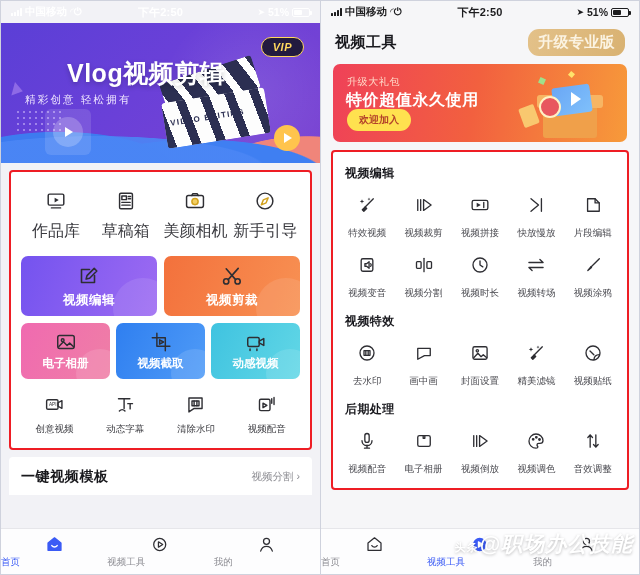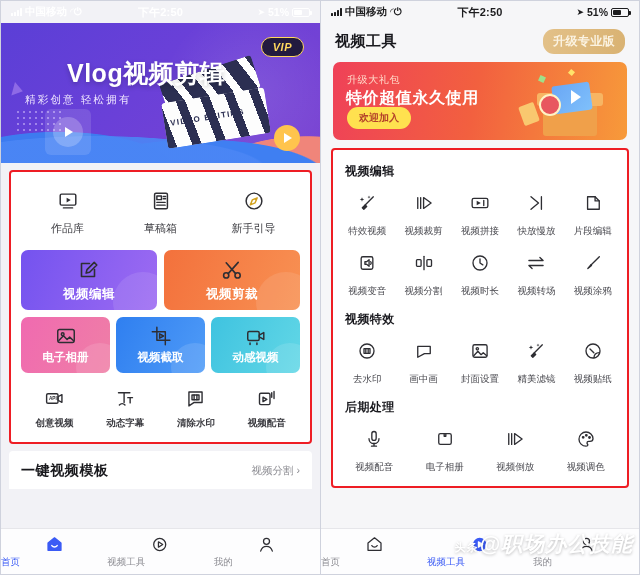--- a/index.html
+++ b/index.html
@@ -109,21 +109,21 @@
   .redbox { border: 2.5px solid #ee1d24; }
   .panel-left-box {
     margin: 7px 8px 0 8px;
     background: #fff;
     border-radius: 4px;
     padding: 6px 6px 8px 6px;
   }
   .quickrow{ display:flex; padding: 10px 4px 6px; }
   .quick{ flex:1; text-align:center; }
   .quick .ic{ height:26px; display:flex; align-items:center; justify-content:center; }
-  .quick .lb{ font-size:11px; color:#3b3b40; margin-top:7px; }
+  .quick .lb{ font-size:16px; color:#3b3b40; margin-top:7px; }
   svg.li { stroke:#2e2e33; stroke-width:1.6; fill:none; stroke-linecap:round; stroke-linejoin:round; }
 
   .bigcards{ display:flex; gap:7px; padding: 8px 4px 0; }
   .bigcard{
     flex:1;height:60px;border-radius:7px;position:relative;overflow:hidden;
     display:flex;flex-direction:column;align-items:center;justify-content:center;gap:4px;
     color:#fff;
   }
   .bigcard .cl{ font-size:12.5px; font-weight:bold; letter-spacing:.5px;}
   .bigcard::after{content:"";position:absolute;right:-16px;bottom:-22px;width:60px;height:60px;border-radius:50%;background:rgba(255,255,255,.10);}
@@ -134,21 +134,21 @@
   .midcard{
     flex:1;height:56px;border-radius:7px;position:relative;overflow:hidden;
     display:flex;flex-direction:column;align-items:center;justify-content:center;gap:3px;color:#fff;
   }
   .midcard .cl{ font-size:11.5px; font-weight:bold; }
   .midcard::after{content:"";position:absolute;right:-14px;bottom:-18px;width:48px;height:48px;border-radius:50%;background:rgba(255,255,255,.12);}
   .c-album{ background:linear-gradient(115deg,#f06ab0,#ef7fa6); }
   .c-cut{ background:linear-gradient(115deg,#2f7ff0,#4f9bf7); }
   .c-dyn{ background:linear-gradient(115deg,#3fc3e0,#62d7e6); }
 
-  .iconrow5{ display:flex; padding: 13px 2px 4px; font-weight: bold; }
+  .iconrow5{ display:flex; padding: 13px 2px 4px; }
   .ic5{ flex:1; text-align:center; }
   .ic5 .ic{ height:24px; display:flex; align-items:center; justify-content:center;}
   .ic5 .lb{ font-size:9.5px; color:#3b3b40; margin-top:7px; }
 
   .sectionbar{
     display:flex;align-items:center;justify-content:space-between;
     background:#fff;margin:7px 8px 0;padding:11px 12px 9px;border-radius:4px 4px 0 0;
   }
   .sectionbar .t{ font-size:14px;font-weight:bold;color:#18181c; letter-spacing:.6px;}
   .sectionbar .m{ font-size:10.5px;color:#8a8a90; }
@@ -167,21 +167,21 @@
 
   
   .phone.right{ background:#f6f6f8; }
   .r-header{
     display:flex;align-items:center;justify-content:space-between;
     padding:6px 14px 8px;
   }
   .r-title{ font-size:15px;font-weight:bold;color:#1a1a1f; letter-spacing:.5px;}
   .r-upgrade{
     background:linear-gradient(100deg,#e3c189,#d9b272);
-    color:#fbf3e2;font-size:12px;padding:4px 10px;border-radius:11px;font-weight:bold;
+    color:#fbf3e2;font-size:15px;padding:4px 10px;border-radius:11px;font-weight:bold;
     letter-spacing:.4px;
   }
   .promo{
     margin:0 12px;height:78px;border-radius:7px;position:relative;overflow:hidden;
     background:linear-gradient(100deg,#ef4158 0%,#f2603f 48%,#f79a3a 100%);
   }
   .promo .p1{ position:absolute;left:14px;top:11px;color:#ffd9c8;font-size:10px;letter-spacing:.6px;}
   .promo .p2{ position:absolute;left:13px;top:26px;color:#fff;font-size:16px;font-weight:bold;letter-spacing:.6px;}
   .promo .pbtn{
     position:absolute;left:14px;bottom:11px;background:#ffe14f;color:#b4422a;
@@ -277,20 +277,30 @@
                 <rect x="5" y="3.5" width="14" height="17" rx="1.5"></rect>
                 <rect x="7.5" y="6.5" width="5" height="4"></rect>
                 <path d="M14.5 7h2.5M14.5 9.5h2.5M7.5 13.5h9M7.5 16.5h9"></path>
               </svg>
           </div>
           <div class="lb">草稿箱</div>
         </div>
         <div class="quick">
           <div class="ic">
             <svg class="li" width="22" height="22" viewBox="0 0 24 24">
+                <rect x="2.8" y="6" width="18.4" height="13" rx="2"></rect>
+                <path d="M8.5 6l1.2-2h4.6l1.2 2"></path>
+                <circle cx="12" cy="12.6" r="3.4" stroke="#d2a21f" fill="#f3cf63"></circle>
+              </svg>
+          </div>
+          <div class="lb">美颜相机</div>
+        </div>
+        <div class="quick">
+          <div class="ic">
+            <svg class="li" width="22" height="22" viewBox="0 0 24 24">
                 <circle cx="12" cy="12" r="8.6"></circle>
                 <path d="M15.4 8.6l-2.2 5.4-5.2 2.2 2.2-5.4z" stroke="#d2a21f"></path>
               </svg>
           </div>
           <div class="lb">新手引导</div>
         </div>
       </div>
 
       <div class="bigcards">
         <div class="bigcard c-edit">
@@ -650,20 +660,29 @@
           <div class="ic">
             <svg class="li" width="20" height="20" viewBox="0 0 24 24">
                 <path d="M12 3.6c4.6 0 8.4 3.5 8.4 7.8 0 2.6-2 3.5-3.6 3.5h-1.6c-1.2 0-2 .8-2 1.8 0 .5.2.9.5 1.3.3.4.5.8.5 1.2 0 1-.8 1.4-2.2 1.4-4.6 0-8.4-3.7-8.4-8.4S7.4 3.6 12 3.6z"></path>
                 <circle cx="8.6" cy="10" r=".9" fill="#2e2e33"></circle>
                 <circle cx="12.4" cy="7.6" r=".9" fill="#2e2e33"></circle>
                 <circle cx="16.2" cy="10.2" r=".9" fill="#2e2e33"></circle>
               </svg>
           </div>
           <div class="lb">视频调色</div>
         </div>
+        <div class="g5">
+          <div class="ic">
+            <svg class="li" width="20" height="20" viewBox="0 0 24 24">
+                <path d="M8.6 19.4V4.6M8.6 4.6L5.8 7.8M8.6 4.6l2.8 3.2"></path>
+                <path d="M15.4 4.6v14.8M15.4 19.4l-2.8-3.2M15.4 19.4l2.8-3.2"></path>
+              </svg>
+          </div>
+          <div class="lb">音效调整</div>
+        </div>
       </div>
     </div>
 
     <div class="tabbar">
       <div class="tab">
         <div class="ic">
           <svg class="li" width="19" height="19" viewBox="0 0 24 24" stroke="#8d8d93">
               <path d="M12 3.6L20.2 10v9.4H3.8V10z"></path>
               <path d="M8.6 13.4c1.8 2.4 5 2.4 6.8 0"></path>
             </svg>

